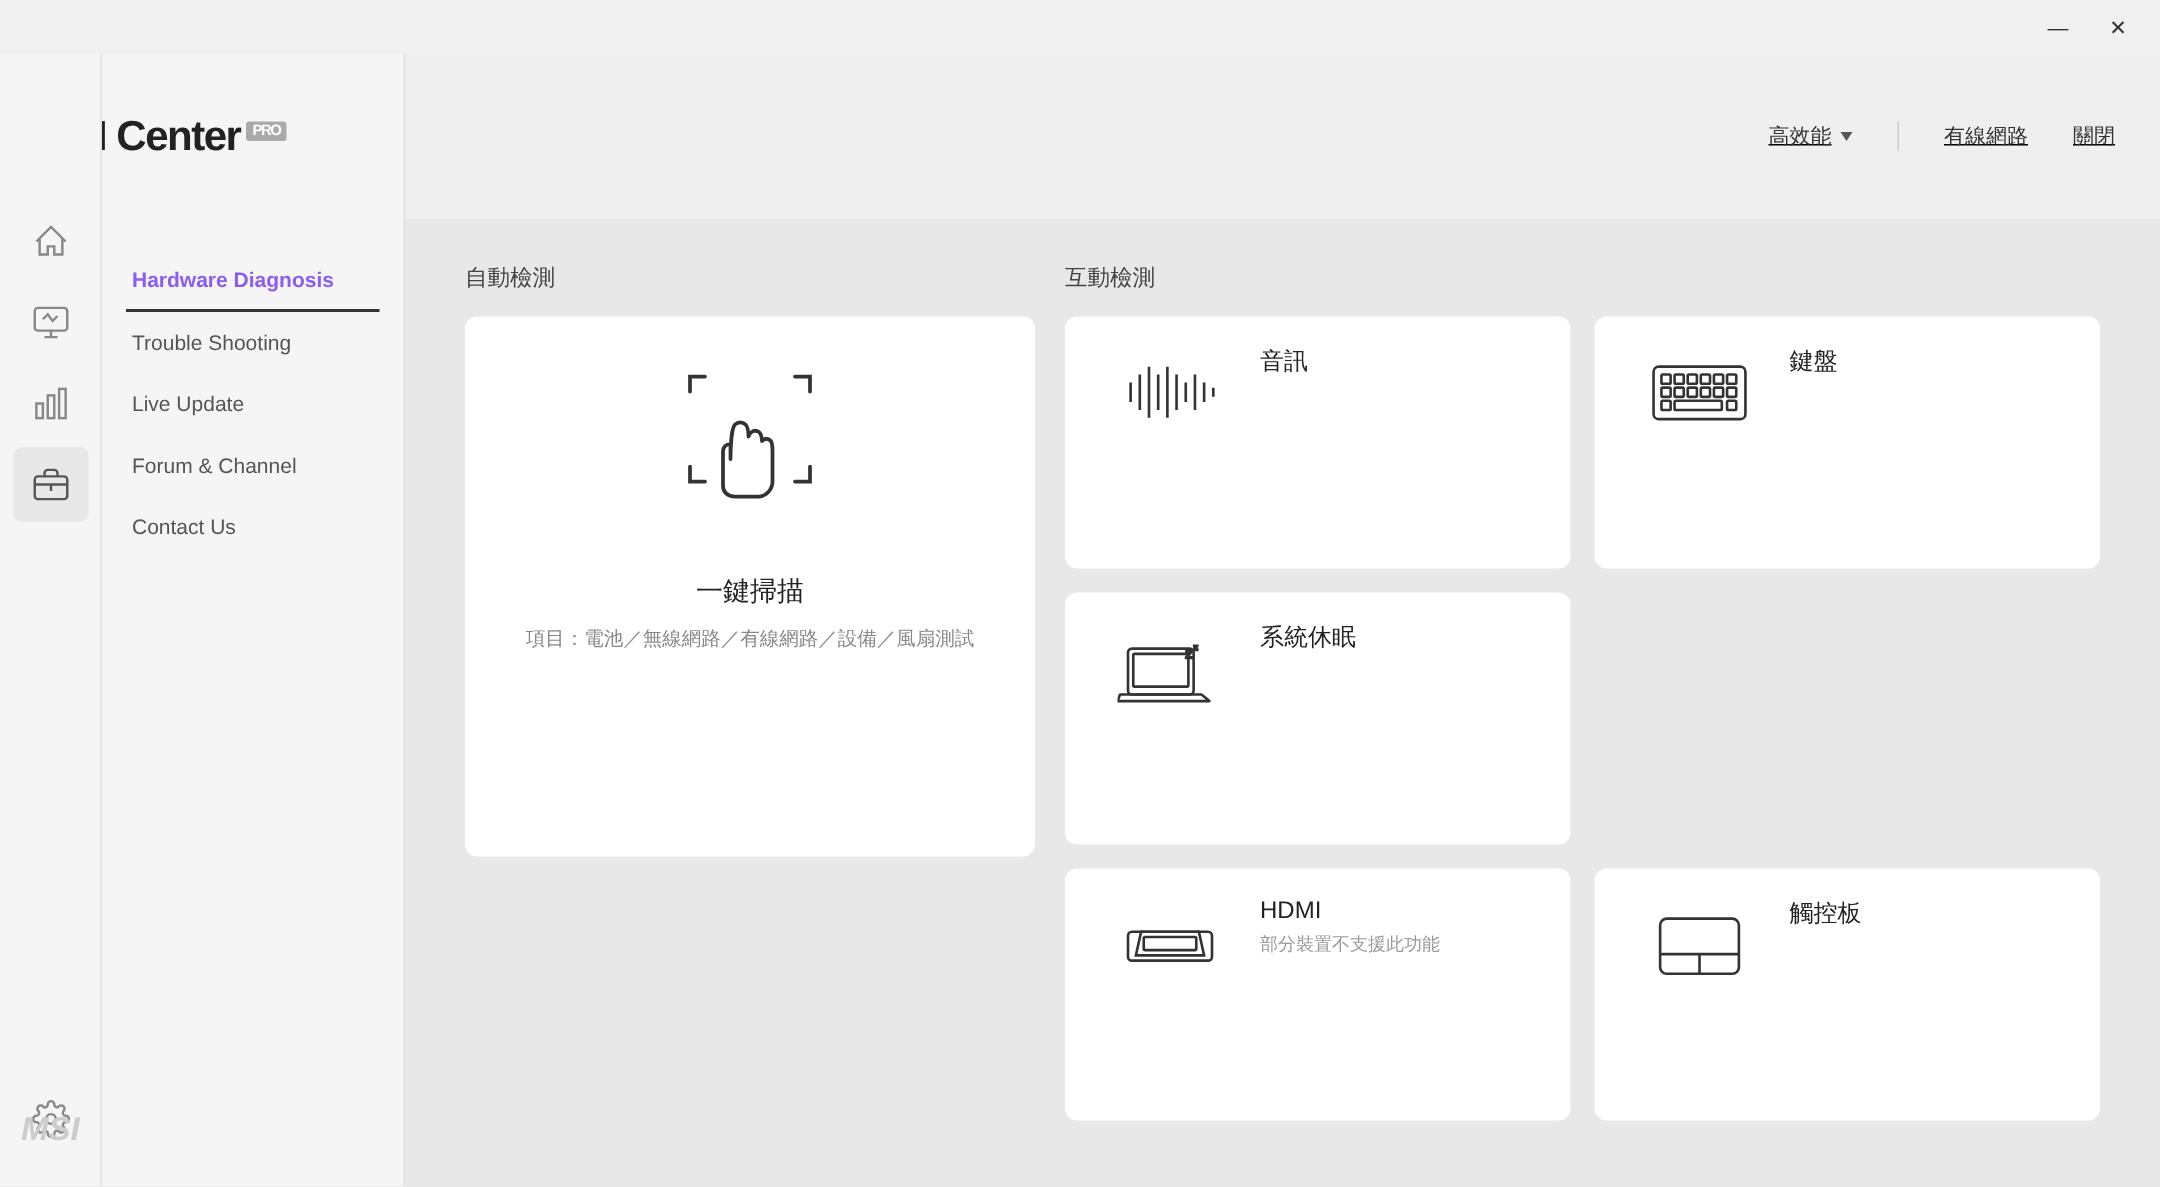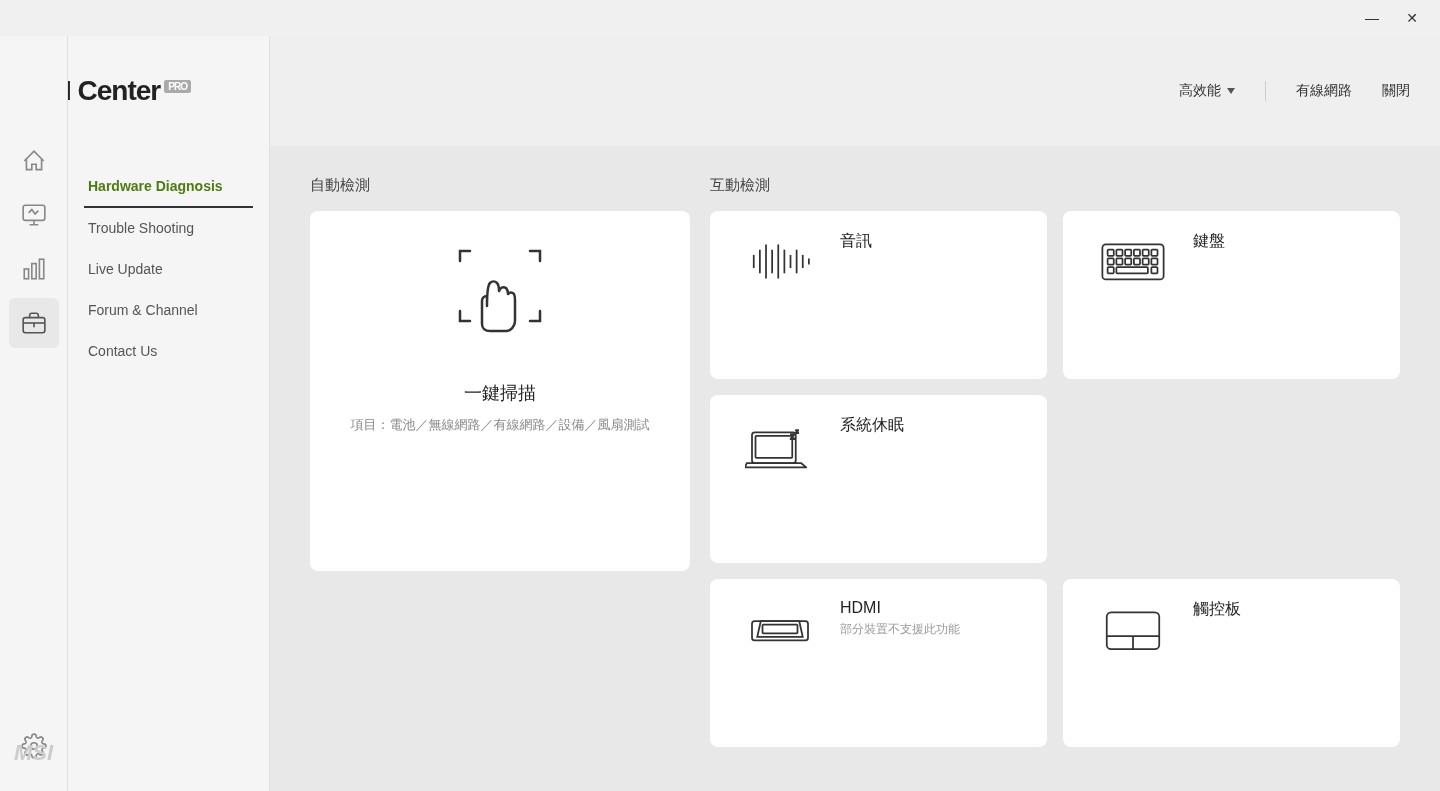--- a/index.html
+++ b/index.html
@@ -85,20 +85,21 @@
     .top-bar {
       position: absolute;
       top: 36px; left: 270px; right: 0;
       height: 110px;
       background: #efefef;
       display: flex;
       align-items: center;
       justify-content: flex-end;
       padding-right: 30px;
       gap: 30px;
+      text-decoration: underline;
     }
     .top-bar-item {
       display: flex;
       align-items: center;
       gap: 6px;
       font-size: 14px;
       color: #333;
       cursor: pointer;
     }
     .top-bar-divider {
@@ -156,21 +157,21 @@
       border-right: 1px solid #e0e0e0;
     }
     .menu-item {
       padding: 12px 4px;
       font-size: 14px;
       color: #555;
       cursor: pointer;
       border-bottom: 1px solid transparent;
     }
     .menu-item.active {
-      color: #4d7c0f;
+      color: #8b5cf6;
       font-weight: 600;
       border-bottom: 2px solid #333;
     }
 
     
     .main-content {
       position: absolute;
       left: 270px; top: 146px;
       right: 0;
       bottom: 0;

